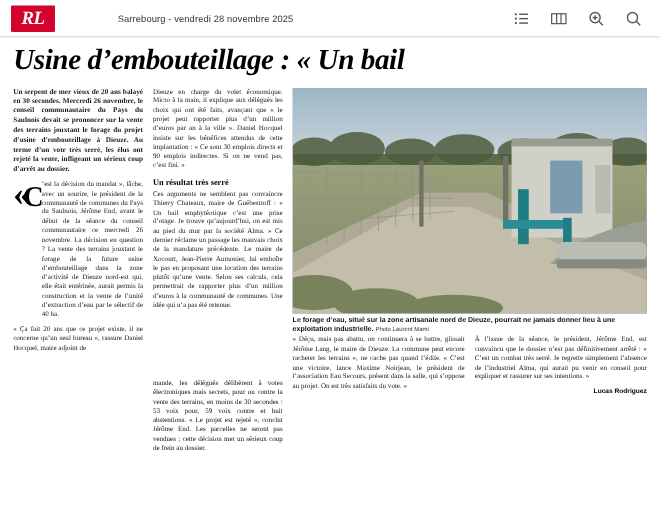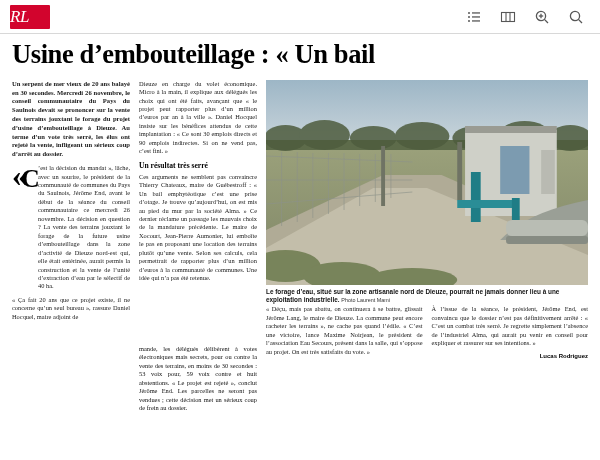--- a/index.html
+++ b/index.html
@@ -30,24 +30,25 @@
     padding: 0 10px;
     box-sizing: border-box;
     background: #fff;
   }
   .logo {
     width: 40px;
     height: 24px;
     background: #d2042d;
     color: #fff;
     font-family: "Liberation Serif", serif;
-    font-weight: normal;
+    font-weight: bold;
     font-style: italic;
     font-size: 17px;
     line-height: 24px;
+    text-align: center;
     letter-spacing: -0.5px;
     margin-right: 12px;
     border-radius: 1px;
   }
   .dateline {
     flex: 0 0 auto;
     font-family: "Liberation Sans", sans-serif;
     font-size: 8.5px;
     color: #333;
     letter-spacing: .1px;
@@ -70,20 +71,21 @@
 
   
   .headline {
     padding: 6px 12px 0 12px;
     font-family: "Liberation Serif", serif;
     font-weight: bold;
     font-size: 26.5px;
     line-height: 1.12;
     letter-spacing: -0.4px;
     color: #000;
+    font-style: italic;
   }
 
   
   .content {
     display: flex;
     padding: 10px 12px 0 12px;
     box-sizing: border-box;
     gap: 9px;
   }
   .col {
@@ -184,20 +186,21 @@
     color: #1a1a1a;
   }
 </style>
 </head>
 <body>
 
 <div class="page">
 
   <div class="topbar">
     <div class="logo">RL</div>
+    <div class="dateline">Sarrebourg - vendredi 28 novembre 2025</div>
     <div class="topbar-icons">
       <span class="ticon">
         <svg viewBox="0 0 16 16">
             <g fill="#333">
               <circle cx="3" cy="4" r="1"></circle>
               <circle cx="3" cy="8" r="1"></circle>
               <circle cx="3" cy="12" r="1"></circle>
               <rect x="6" y="3.3" width="8" height="1.3"></rect>
               <rect x="6" y="7.3" width="8" height="1.3"></rect>
               <rect x="6" y="11.3" width="8" height="1.3"></rect>

